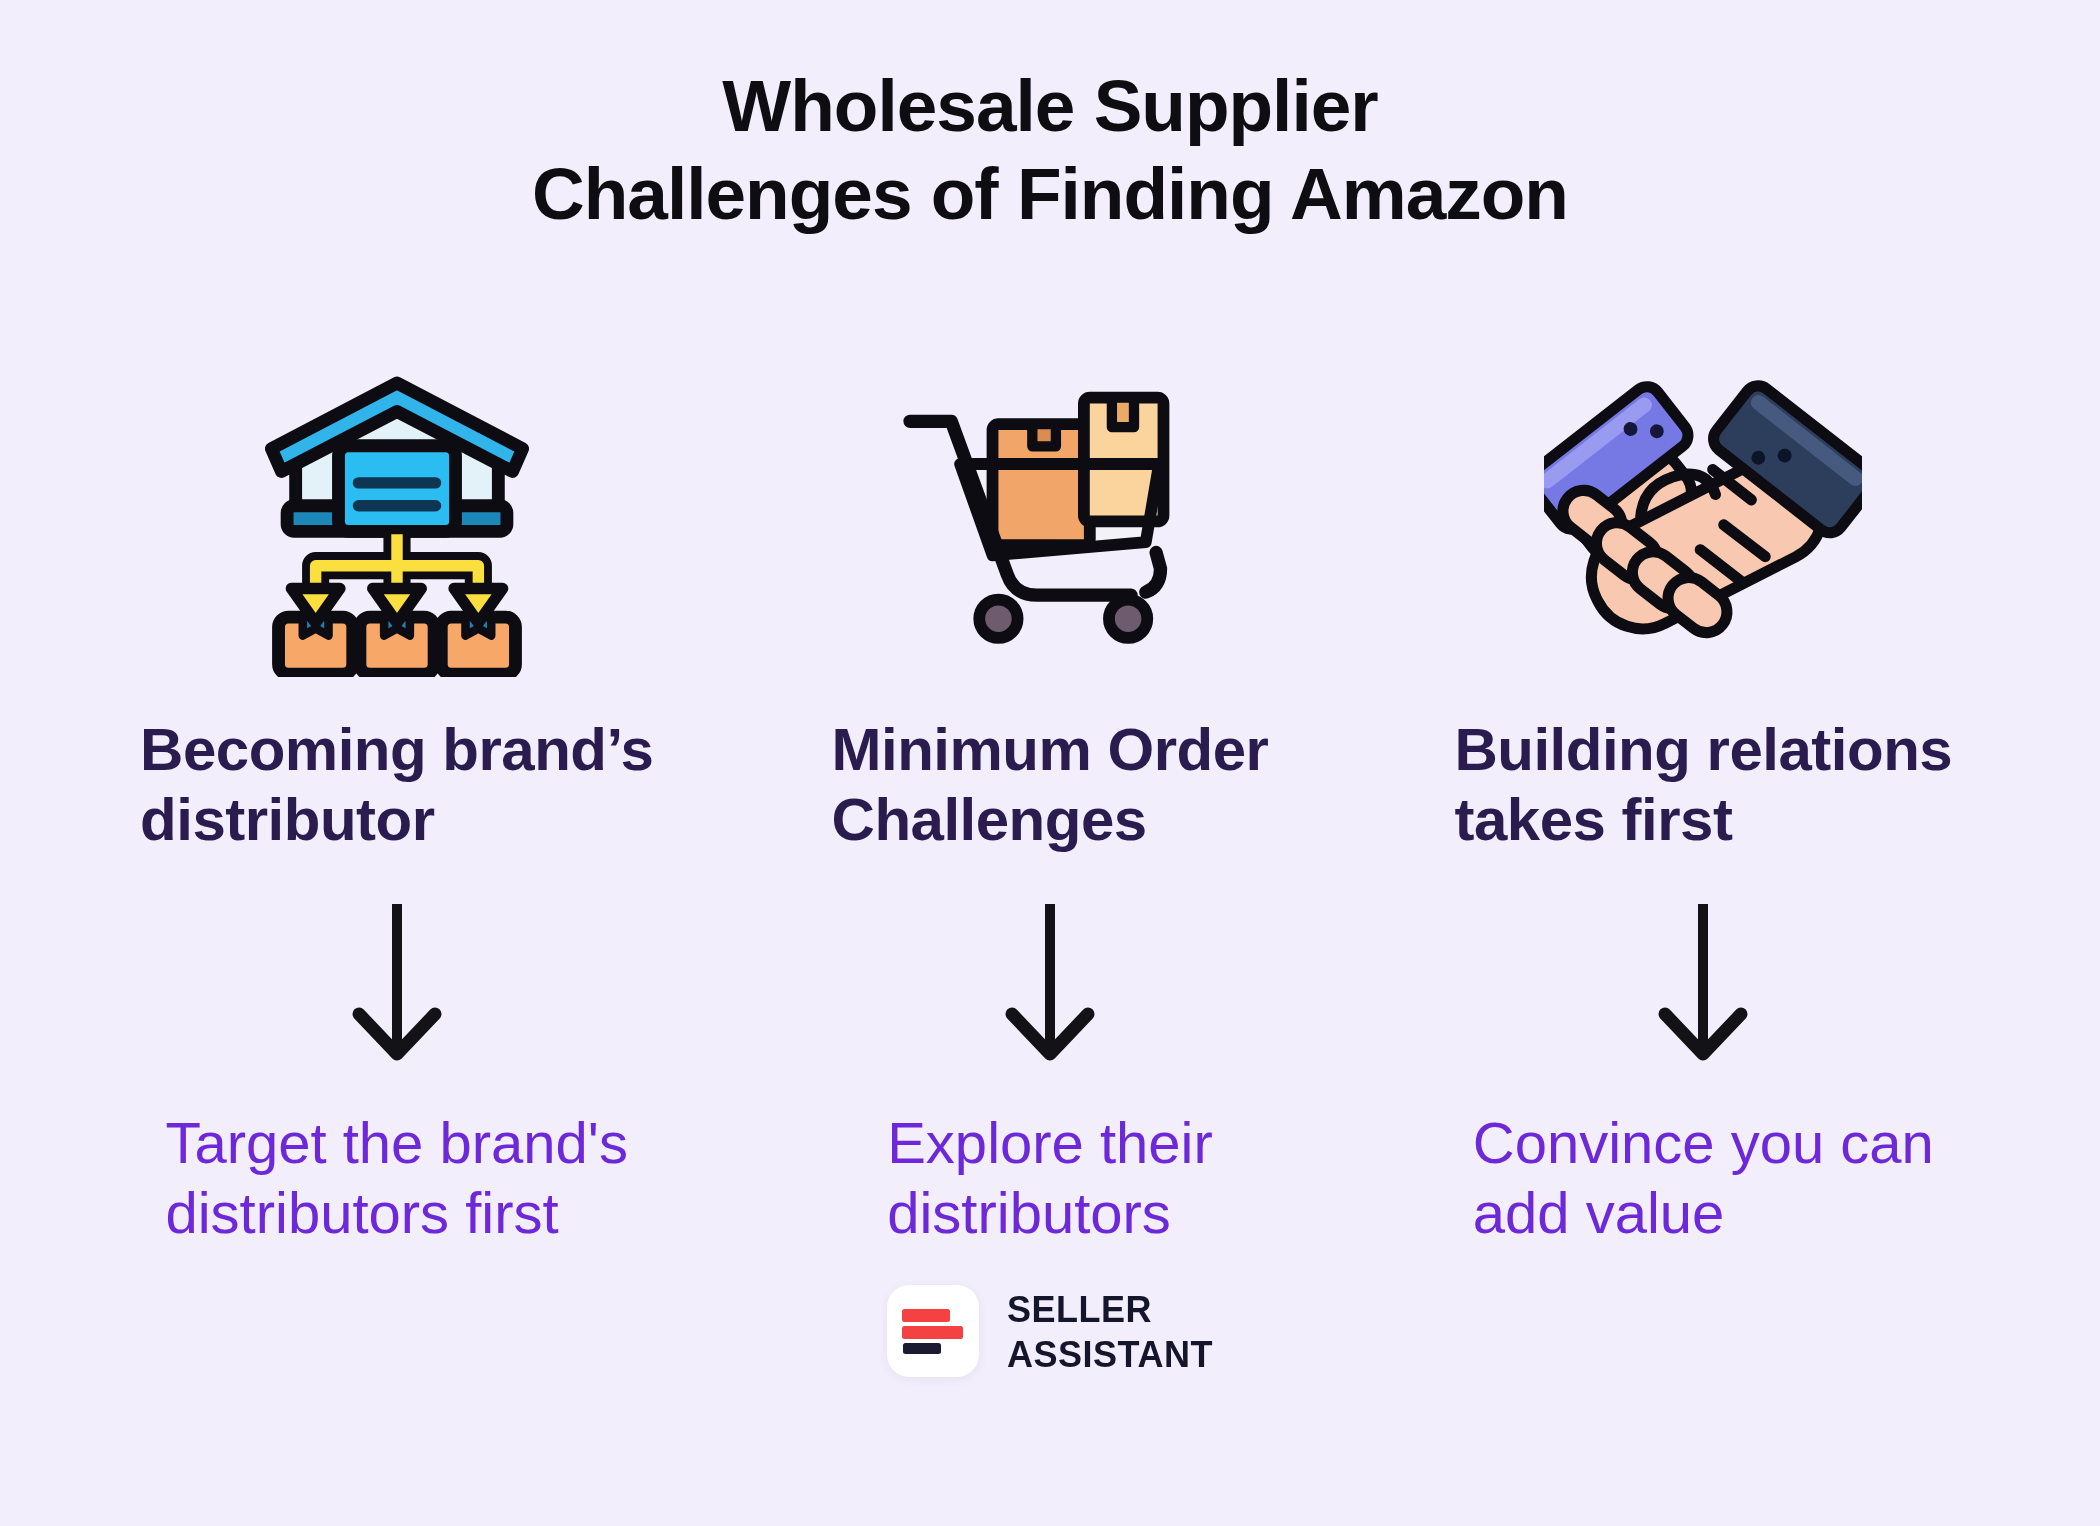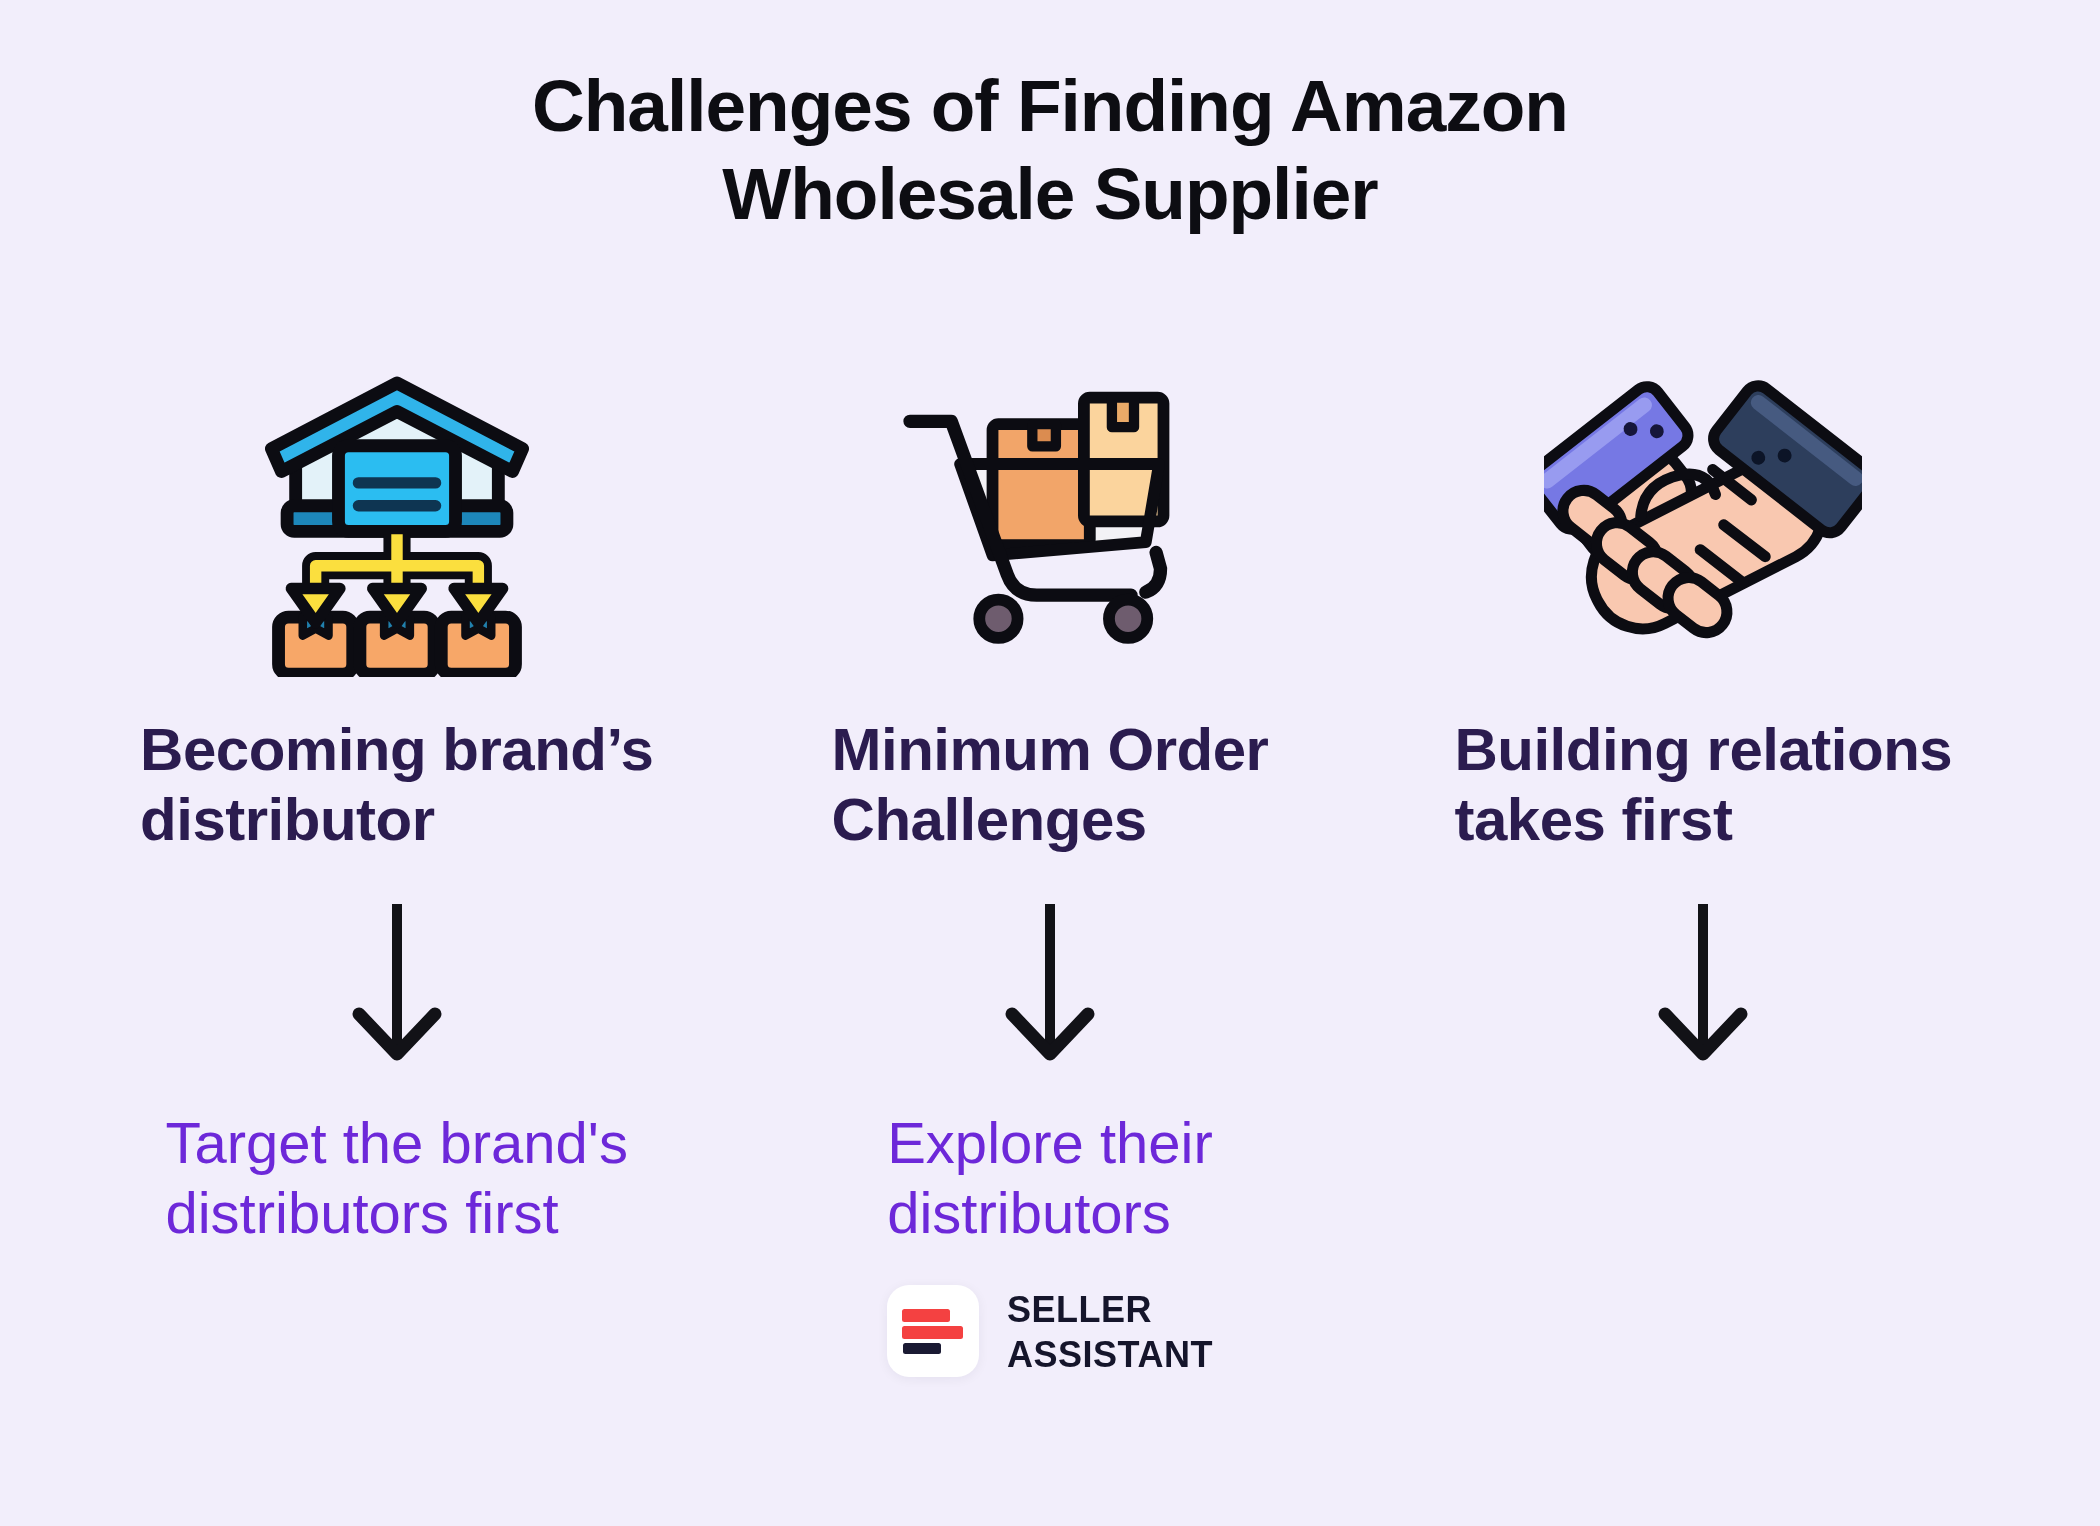--- a/index.html
+++ b/index.html
@@ -81,22 +81,22 @@
     color:#15152b;
   }
   .logo-text span { display:block; }
 </style>
 </head>
 <body>
 
 <div class="stage">
 
   <h1 class="title">
+    <span>Wholesale Supplier</span>
     <span>Challenges of Finding Amazon</span>
-    <span>Wholesale Supplier</span>
   </h1>
 
   <div class="columns">
 
     <div class="column">
       <div class="icon-wrap">
         <svg viewBox="0 0 210 220" width="300" height="314">
           <polygon points="105,30 176,66 176,112 34,112 34,66" fill="#e3f2f9" stroke="#0c0c12" stroke-width="9" stroke-linejoin="round"></polygon>
           <rect x="28" y="100" width="154" height="18" rx="5" fill="#1d87ba" stroke="#0c0c12" stroke-width="9"></rect>
           <polygon points="105,14 193,60 186,76 105,34 24,76 17,60" fill="#30b4ea" stroke="#0c0c12" stroke-width="9" stroke-linejoin="round"></polygon>
@@ -201,20 +201,24 @@
         </svg>
       </div>
       <h2 class="heading">
         <span>Building relations</span>
         <span>takes first</span>
       </h2>
       <svg class="down-arrow" viewBox="0 0 120 178" width="120" height="178">
         <line x1="60" y1="4" x2="60" y2="148" stroke="#121217" stroke-width="10"></line>
         <path d="M22,114 L60,154 L98,114" fill="none" stroke="#121217" stroke-width="13" stroke-linecap="round" stroke-linejoin="round"></path>
       </svg>
+      <p class="desc">
+        <span>Convince you can</span>
+        <span>add value</span>
+      </p>
     </div>
 
   </div>
 
   <div class="footer">
     <div class="logo-mark">
       <div class="logo-bar b1"></div>
       <div class="logo-bar b2"></div>
       <div class="logo-bar b3"></div>
     </div>

